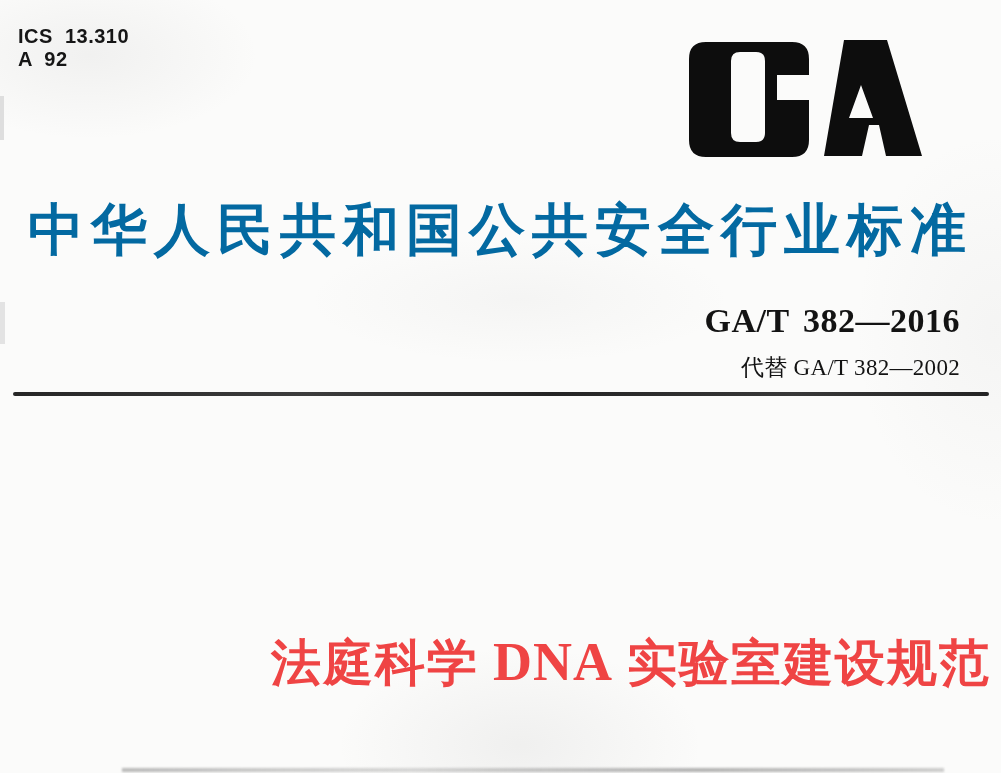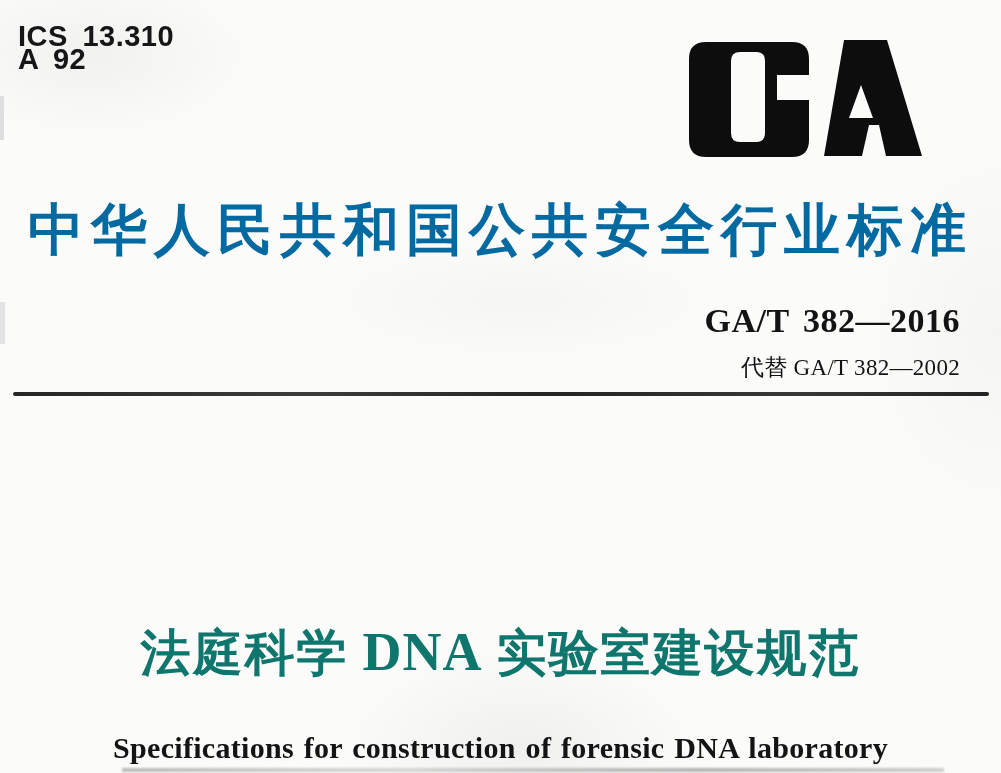--- a/index.html
+++ b/index.html
@@ -17,21 +17,21 @@
     position:absolute;inset:0;
     pointer-events:none;
     background:
       radial-gradient(240px 120px at 90px 55px, rgba(150,150,150,.10), transparent 70%),
       radial-gradient(300px 90px at 520px 300px, rgba(160,160,160,.07), transparent 70%),
       radial-gradient(260px 140px at 520px 745px, rgba(140,140,140,.10), transparent 70%),
       radial-gradient(200px 280px at 995px 330px, rgba(160,160,160,.07), transparent 70%);
   }
   .ics-block{
     position:absolute;left:18px;top:25px;
-    font-size:29px;font-weight:bold;line-height:23px;
+    font-size:20px;font-weight:bold;line-height:23px;
     letter-spacing:.5px;word-spacing:6px;color:#161616;
   }
   .ga-logo{position:absolute;left:689px;top:39px;width:235px;height:120px;}
   .ga-logo svg{display:block;width:235px;height:120px;}
   .sr-only{position:absolute;width:1px;height:1px;overflow:hidden;clip:rect(0 0 0 0);white-space:nowrap;}
   .org-title{
     position:absolute;left:0;right:0;top:199px;margin:0;
     text-align:center;
     font-size:56px;font-weight:bold;line-height:62px;
     letter-spacing:7px;color:#0369a1;white-space:nowrap;
@@ -39,22 +39,22 @@
   .std-block{position:absolute;right:41px;top:303px;text-align:right;
     font-family:"Liberation Serif","DejaVu Serif",serif;color:#131313;}
   .std-code{font-size:34px;font-weight:bold;line-height:36px;letter-spacing:.5px;word-spacing:5px;white-space:nowrap;}
   .std-supersedes{font-size:23px;line-height:26px;margin-top:16px;letter-spacing:.3px;white-space:nowrap;}
   .rule{
     position:absolute;left:13px;top:392px;width:976px;height:4px;
     background:linear-gradient(90deg,#262626,#3c3c3c 30%,#242424 55%,#383838 80%,#232323);
     border-radius:2px;
   }
   .doc-title{
-    position:absolute;left:0;right:0;top:622px;margin:0;
-    text-align:center;line-height:60px;font-weight:bold;color:#0f766e;
+    position:absolute;left:0;right:0;top:622px;margin:10px;
+    text-align:right;line-height:60px;font-weight:bold;color:#ef4444;
     white-space:nowrap;
   }
   .doc-title .zh{font-size:50px;letter-spacing:2px;}
   .doc-title .latin{
     font-family:"Liberation Serif","DejaVu Serif",serif;
     font-size:54px;margin:0 14px;letter-spacing:1px;
   }
   .subtitle-en{
     position:absolute;left:0;right:0;top:729px;
     text-align:center;
@@ -97,19 +97,18 @@
 
   <div class="std-block">
     <div class="std-code">GA/T 382—2016</div>
     <div class="std-supersedes">代替 GA/T 382—2002</div>
   </div>
 
   <div class="rule"></div>
 
   <h2 class="doc-title"><span class="zh">法庭科学</span><span class="latin">DNA</span><span class="zh">实验室建设规范</span></h2>
 
-  <div class="subtitle-en">Specifications for construction of forensic DNA laboratory</div>
 
   <div class="bottom-smudge"></div>
   <div class="artifact-a"></div>
   <div class="artifact-b"></div>
 
 </div>
 
 </body></html>

